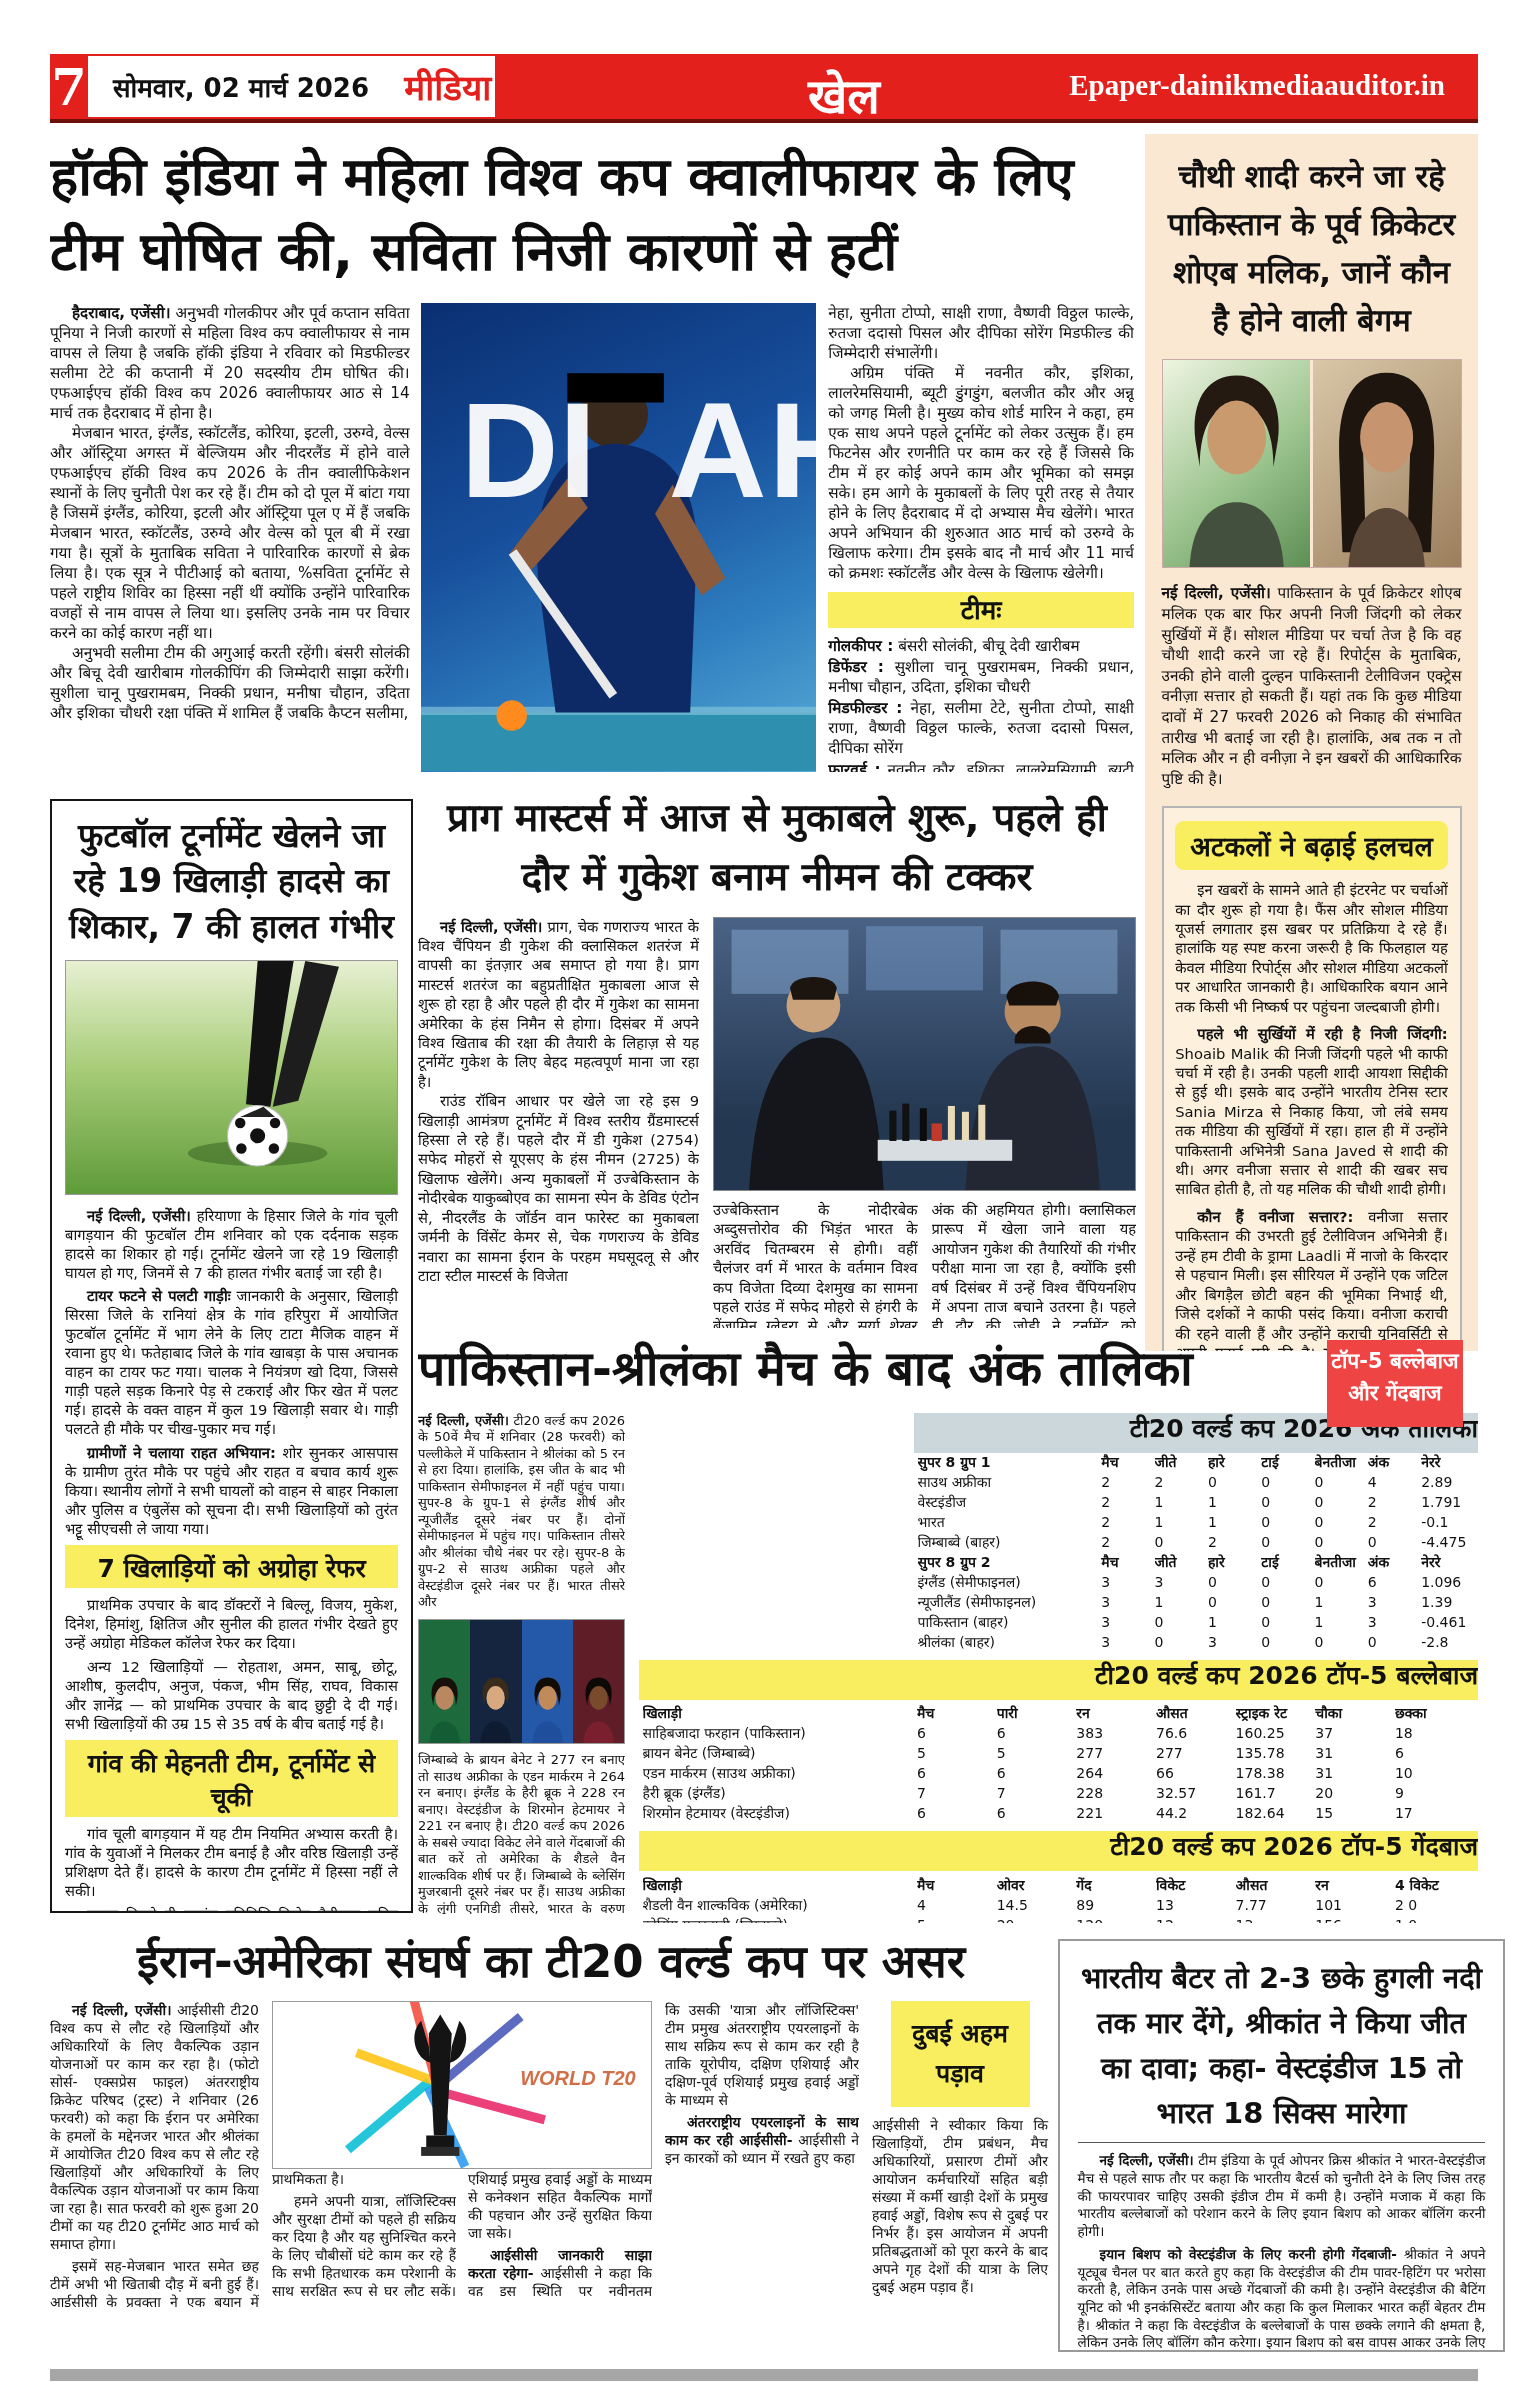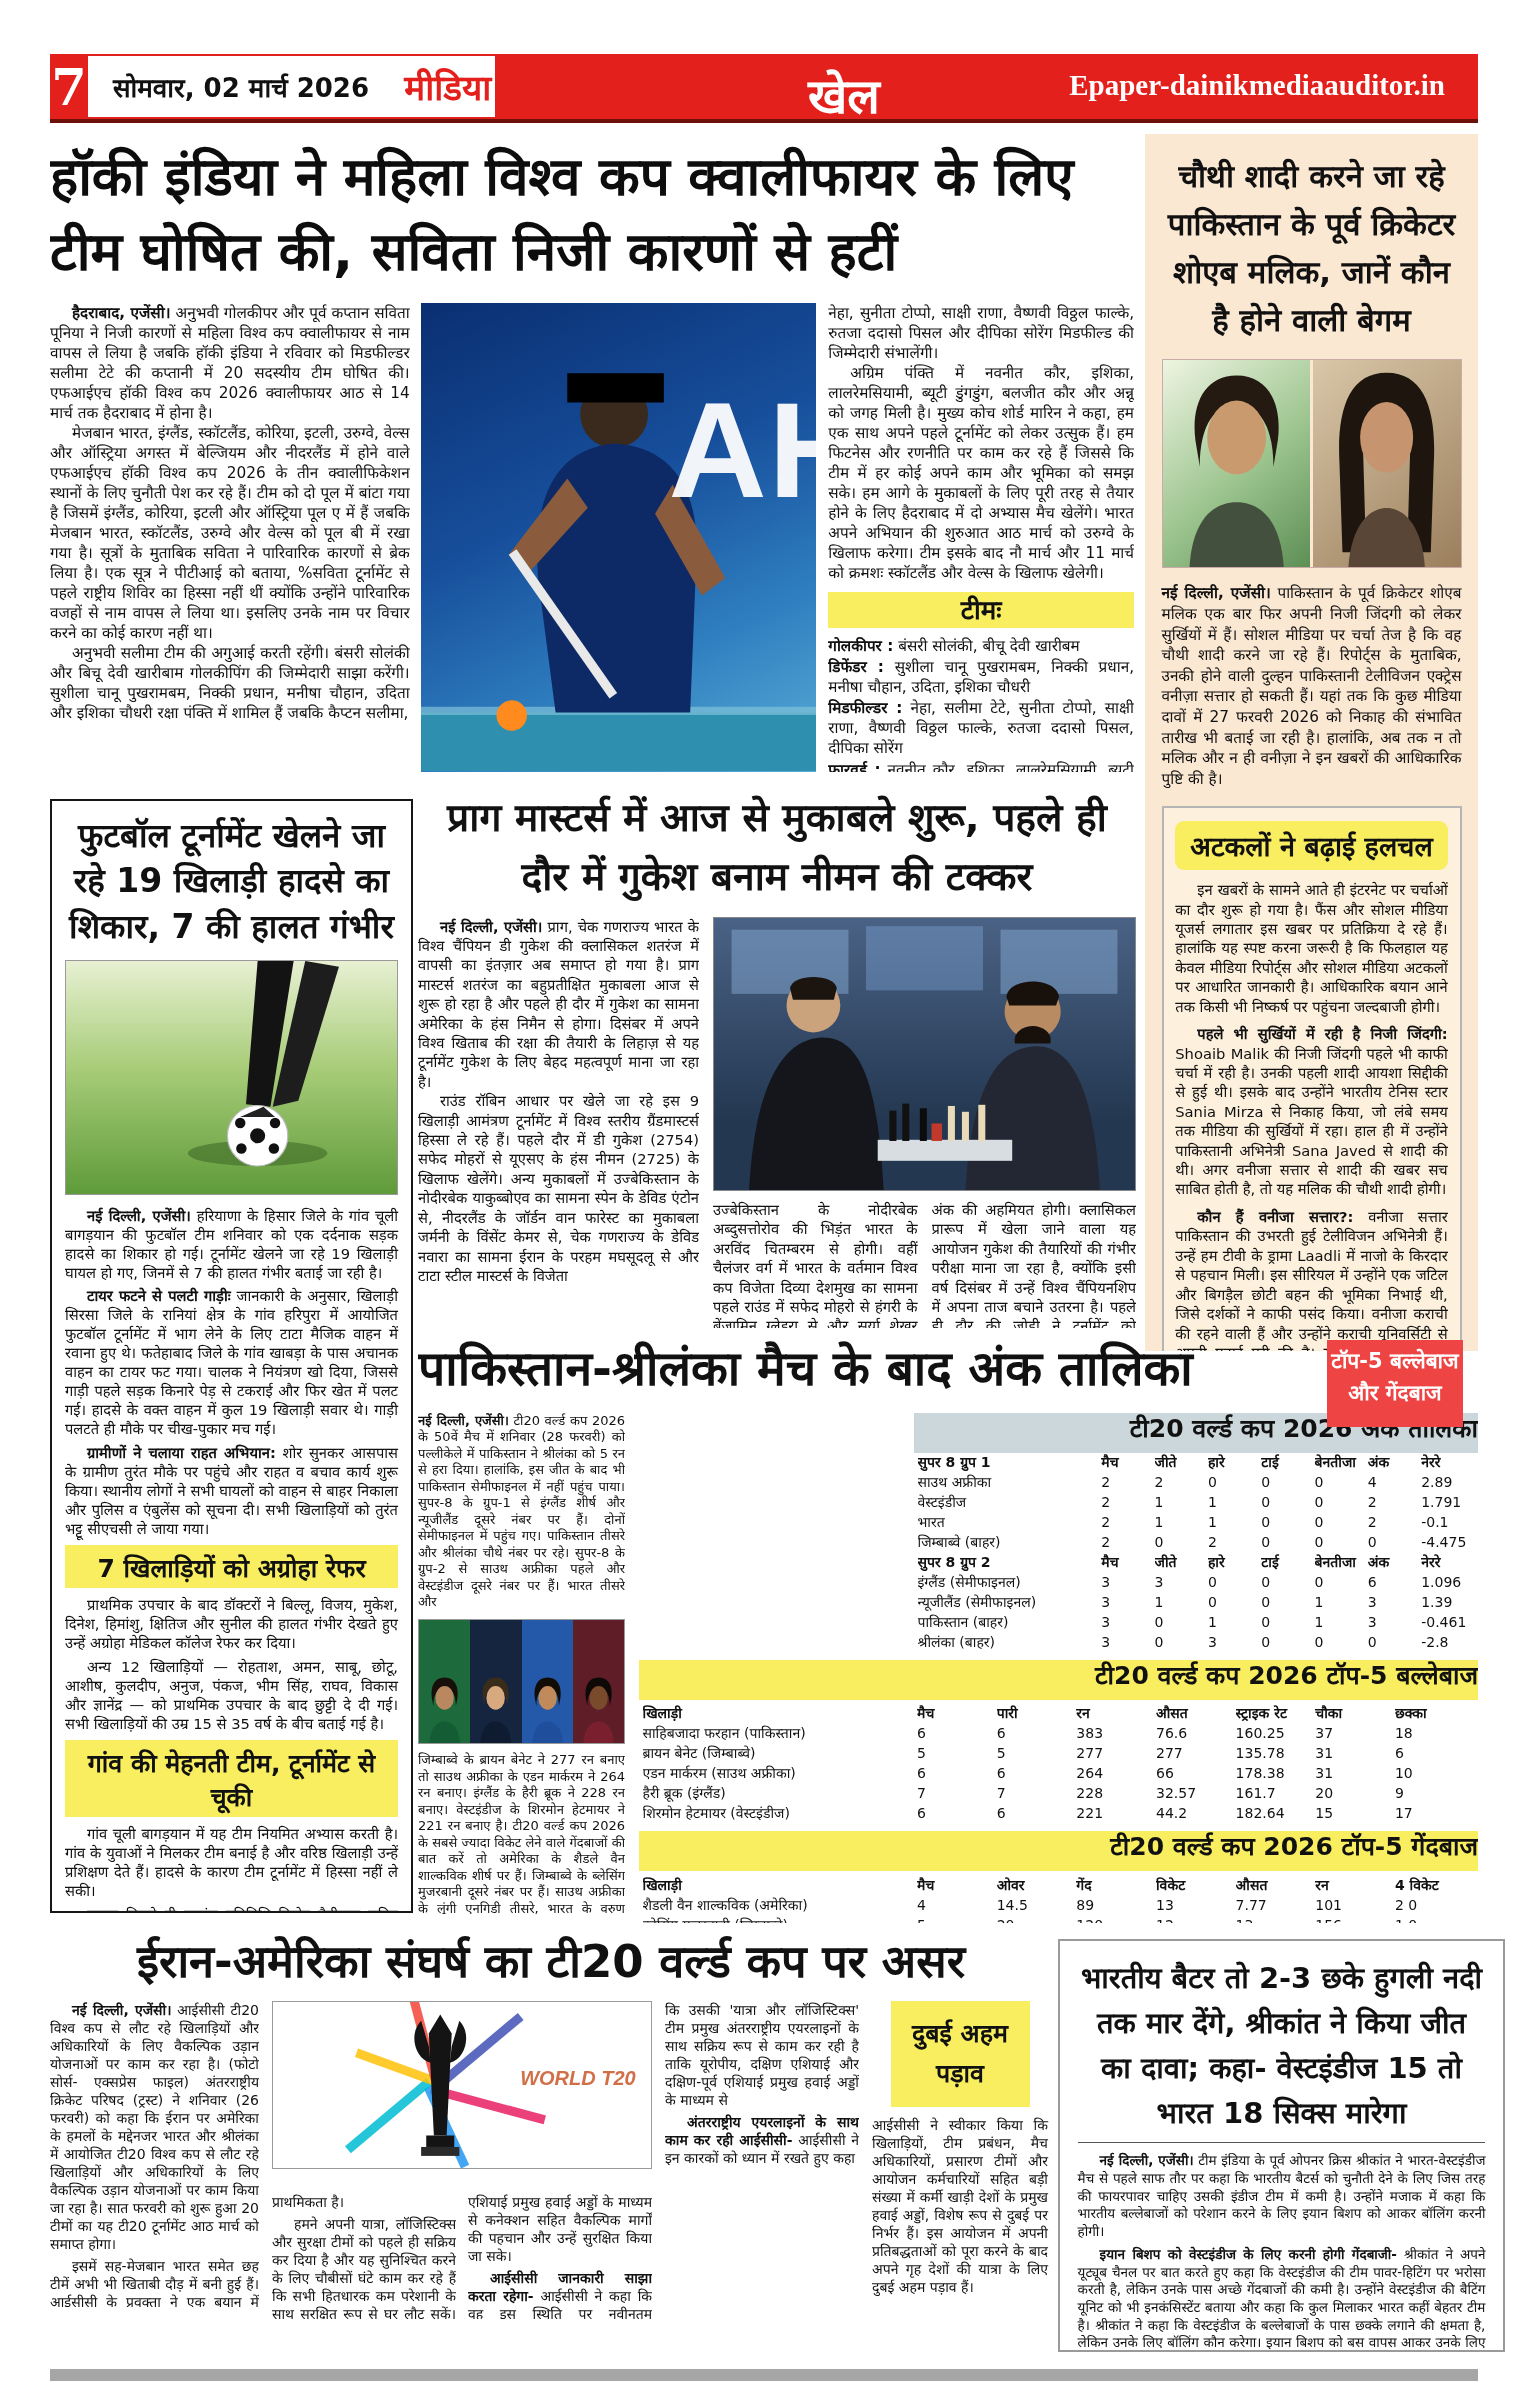--- a/index.html
+++ b/index.html
@@ -92,21 +92,21 @@
   .iran { position:absolute; left:50px; top:1935px; width:1002px; height:428px; overflow:hidden; }
   .iran-headline { font-size:45px; font-weight:800; text-align:center; line-height:1.2; }
   .iran-subhead { font-size:29px; font-weight:800; text-align:center; margin-top:8.2px; }
   .iran-body { display:flex; gap:13px; margin-top:11.8px; height:306px; }
   .iran-body p { font-size:14px; line-height:18px; margin-bottom:4.7px; }
   .i-colA { width:209px; flex:none; overflow:hidden; }
   .i-colB { width:380px; flex:none; }
   .trophy-img { width:100%; height:168px; background:#fff; border:1.2px solid #999; position:relative; overflow:hidden; }
   .ray { position:absolute; top:50%; left:42%; transform-origin:0 0; height:9.4px; width:118px; opacity:.85; }
   .troph-txt { position:absolute; right:15.3px; top:65px; color:#c2410c; font-weight:700; font-size:20px; font-style:italic; opacity:.75; font-family:"Liberation Sans",sans-serif; }
-  .i-sub { display:flex; gap:11.8px; margin-top:24px; height:126px; overflow:hidden; }
+  .i-sub { display:flex; gap:11.8px; margin-top:1px; height:126px; overflow:hidden; }
   .i-sub > div { flex:1; overflow:hidden; }
   .i-colC { width:194px; flex:none; overflow:hidden; }
   .i-colD { width:176px; flex:none; }
   .dubai-box { width:139px; margin:0 auto 9.4px auto; background:#f8ee60; text-align:center; font-size:25px; line-height:1.6; font-weight:800; padding:13px 0; }
 
   
   .srik { position:absolute; left:1058px; top:1939px; width:447px; height:413px; border:2.4px solid #9a9a9a; padding:15.3px 17.6px; overflow:hidden; }
   .srik-headline { font-size:29px; line-height:1.55; font-weight:800; text-align:center; border-bottom:1.2px solid #555; padding-bottom:6px; margin-bottom:9.4px; }
   .srik p { font-size:13.5px; line-height:17.6px; margin-bottom:5.9px; }
 
@@ -130,20 +130,21 @@
 
   <div class="hockey">
     <div class="hockey-headline">हॉकी इंडिया ने महिला विश्व कप क्वालीफायर के लिए टीम घोषित की, सविता निजी कारणों से हटीं</div>
     <div class="hockey-body">
       <div class="h-col1 jt">
         <p class="bp"><span class="lead">हैदराबाद, एजेंसी।</span> <span>अनुभवी गोलकीपर और पूर्व कप्तान सविता पूनिया ने निजी कारणों से महिला विश्व कप क्वालीफायर से नाम वापस ले लिया है जबकि हॉकी इंडिया ने रविवार को मिडफील्डर सलीमा टेटे की कप्तानी में 20 सदस्यीय टीम घोषित की। एफआईएच हॉकी विश्व कप 2026 क्वालीफायर आठ से 14 मार्च तक हैदराबाद में होना है।</span></p>
         <p class="bp">मेजबान भारत, इंग्लैंड, स्कॉटलैंड, कोरिया, इटली, उरुग्वे, वेल्स और ऑस्ट्रिया अगस्त में बेल्जियम और नीदरलैंड में होने वाले एफआईएच हॉकी विश्व कप 2026 के तीन क्वालीफिकेशन स्थानों के लिए चुनौती पेश कर रहे हैं। टीम को दो पूल में बांटा गया है जिसमें इंग्लैंड, कोरिया, इटली और ऑस्ट्रिया पूल ए में हैं जबकि मेजबान भारत, स्कॉटलैंड, उरुग्वे और वेल्स को पूल बी में रखा गया है। सूत्रों के मुताबिक सविता ने पारिवारिक कारणों से ब्रेक लिया है। एक सूत्र ने पीटीआई को बताया, %सविता टूर्नामेंट से पहले राष्ट्रीय शिविर का हिस्सा नहीं थीं क्योंकि उन्होंने पारिवारिक वजहों से नाम वापस ले लिया था। इसलिए उनके नाम पर विचार करने का कोई कारण नहीं था।</p>
         <p class="bp">अनुभवी सलीमा टीम की अगुआई करती रहेंगी। बंसरी सोलंकी और बिचू देवी खारीबाम गोलकीपिंग की जिम्मेदारी साझा करेंगी। सुशीला चानू पुखरामबम, निक्की प्रधान, मनीषा चौहान, उदिता और इशिका चौधरी रक्षा पंक्ति में शामिल हैं जबकि कैप्टन सलीमा,</p>
       </div>
       <div class="img hockey-img">
+        <span class="sign-letter sl1">DI</span>
         <span class="sign-letter sl2">A</span>
         <span class="sign-letter sl3">H</span>
         <svg viewBox="0 0 675 800" preserveAspectRatio="none">
           <rect x="0" y="700" width="675" height="100" fill="#2e8fae"></rect>
           <rect x="0" y="690" width="675" height="14" fill="#7fc2d8" opacity="0.7"></rect>
           <circle cx="330" cy="190" r="58" fill="#3a2a1e"></circle>
           <path d="M330 240 C230 250 190 330 200 470 L230 700 L460 700 L470 450 C480 320 430 245 330 240 Z" fill="#0d2a66"></path>
           <path d="M250 300 L150 430 L185 460 L285 350 Z" fill="#8a5b3c"></path>
           <path d="M430 310 L520 470 L480 500 L400 360 Z" fill="#8a5b3c"></path>
           <rect x="150" y="430" width="16" height="300" transform="rotate(-35 150 430)" fill="#e9e9e9"></rect>

